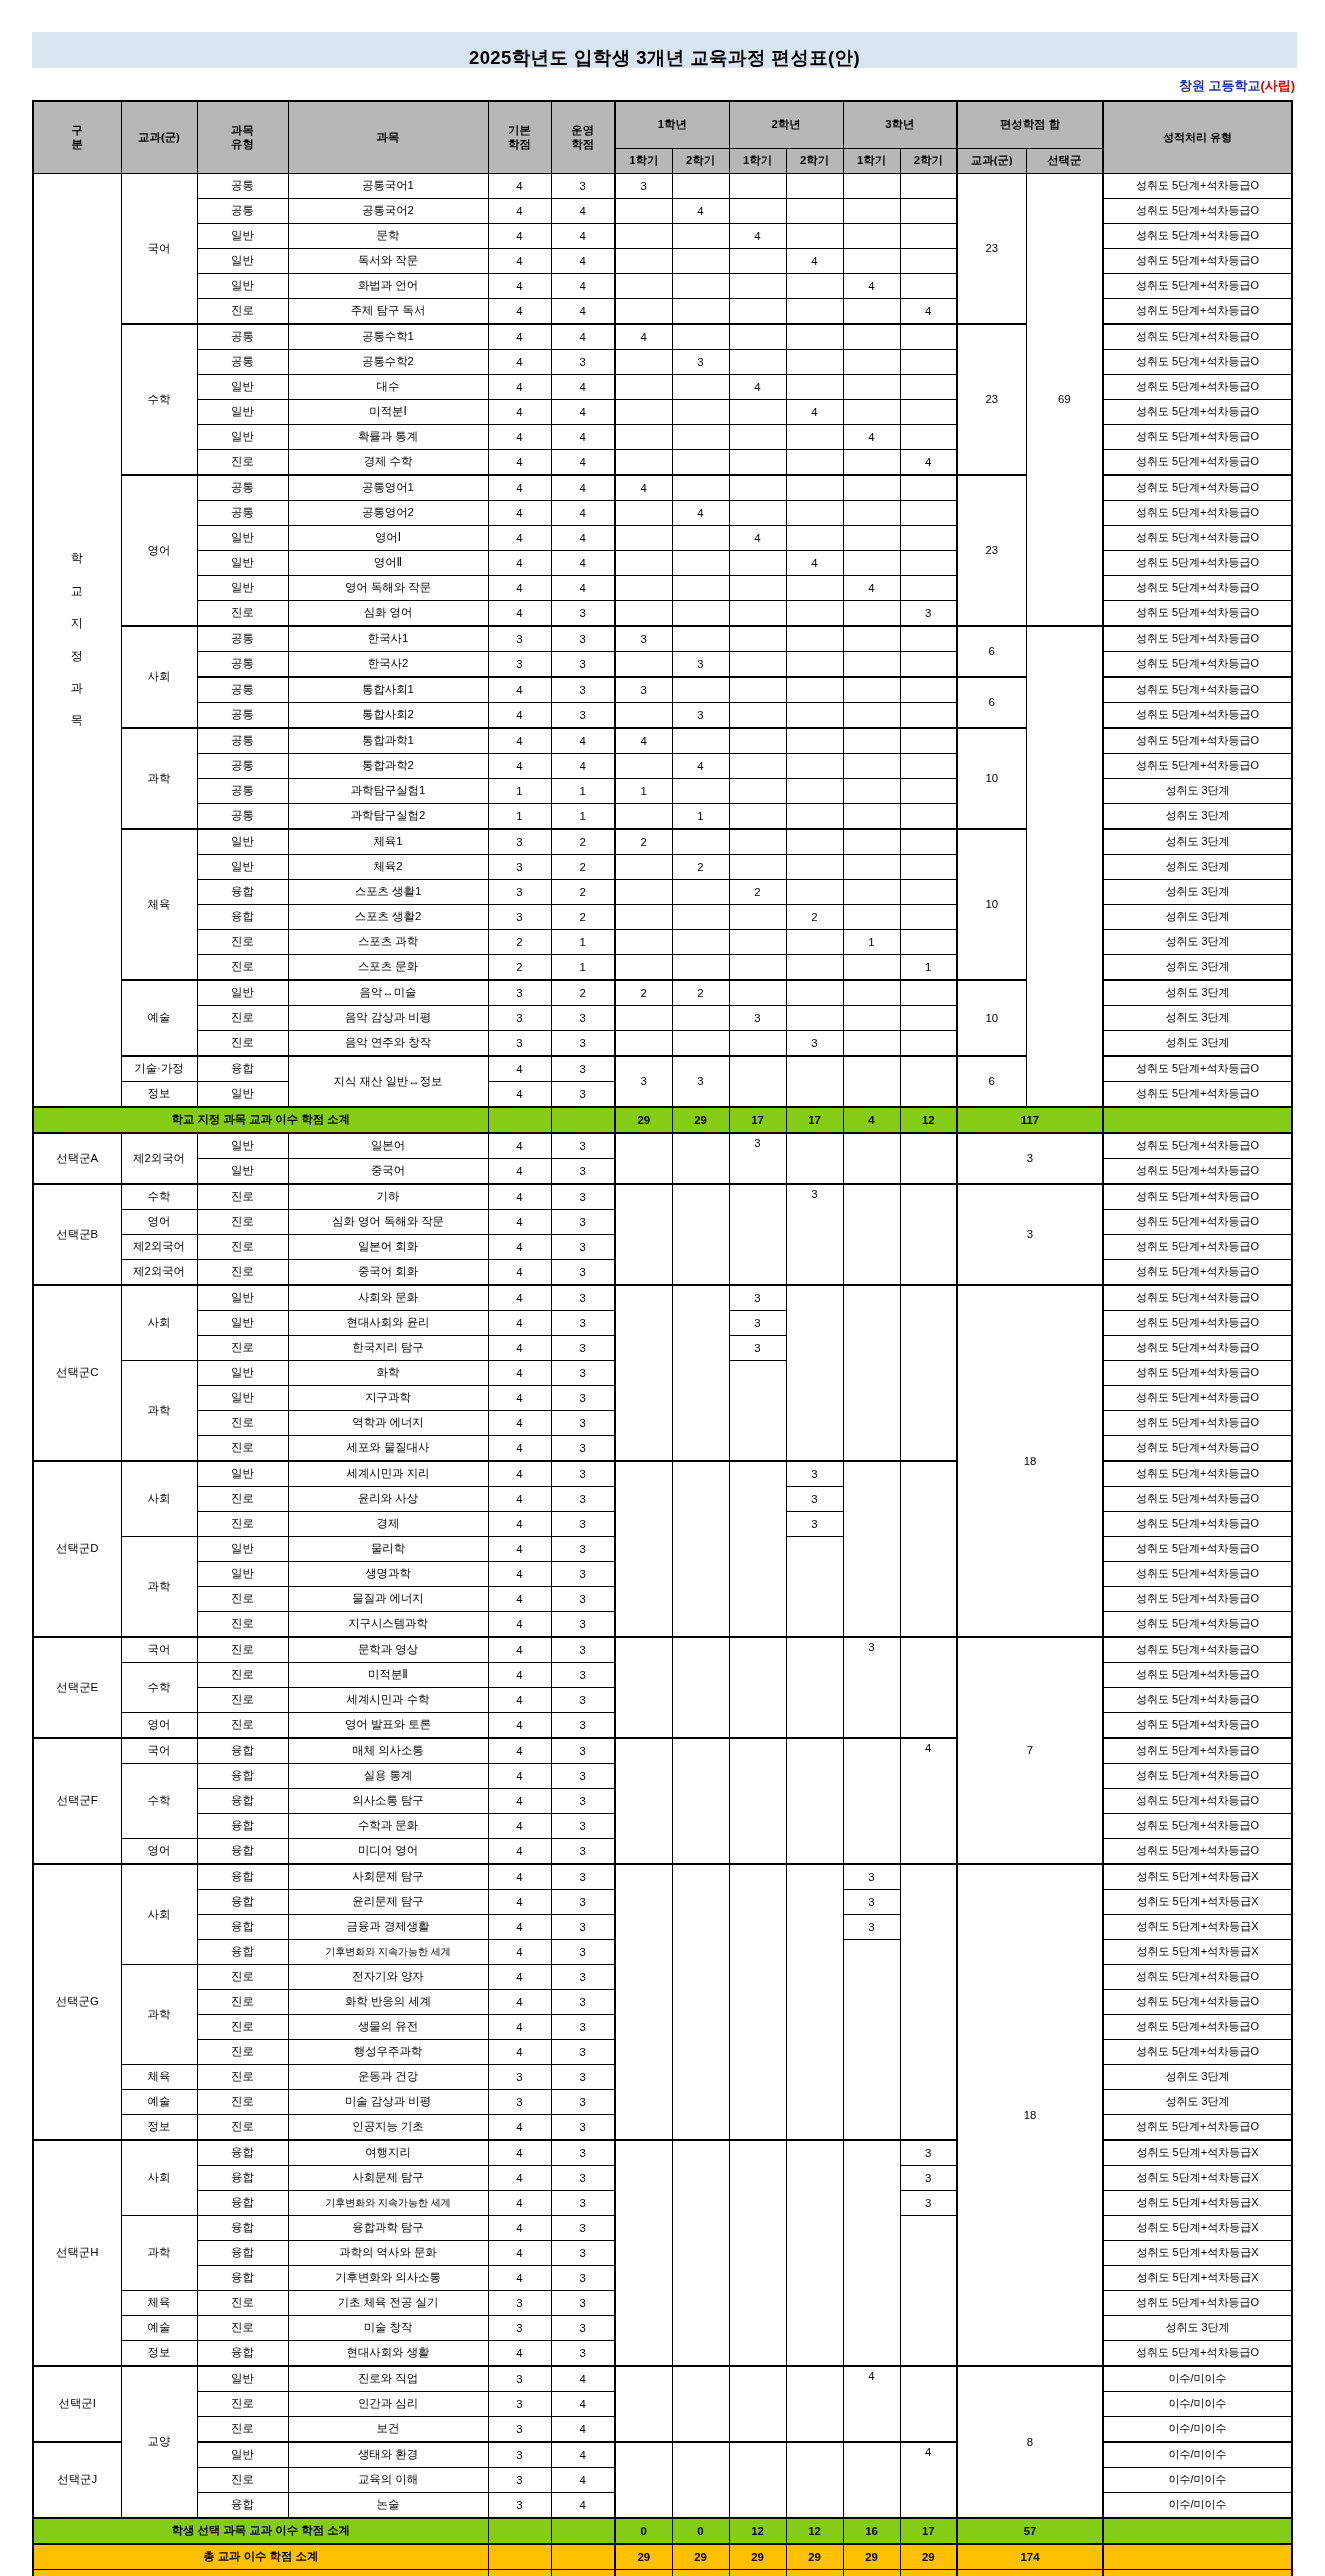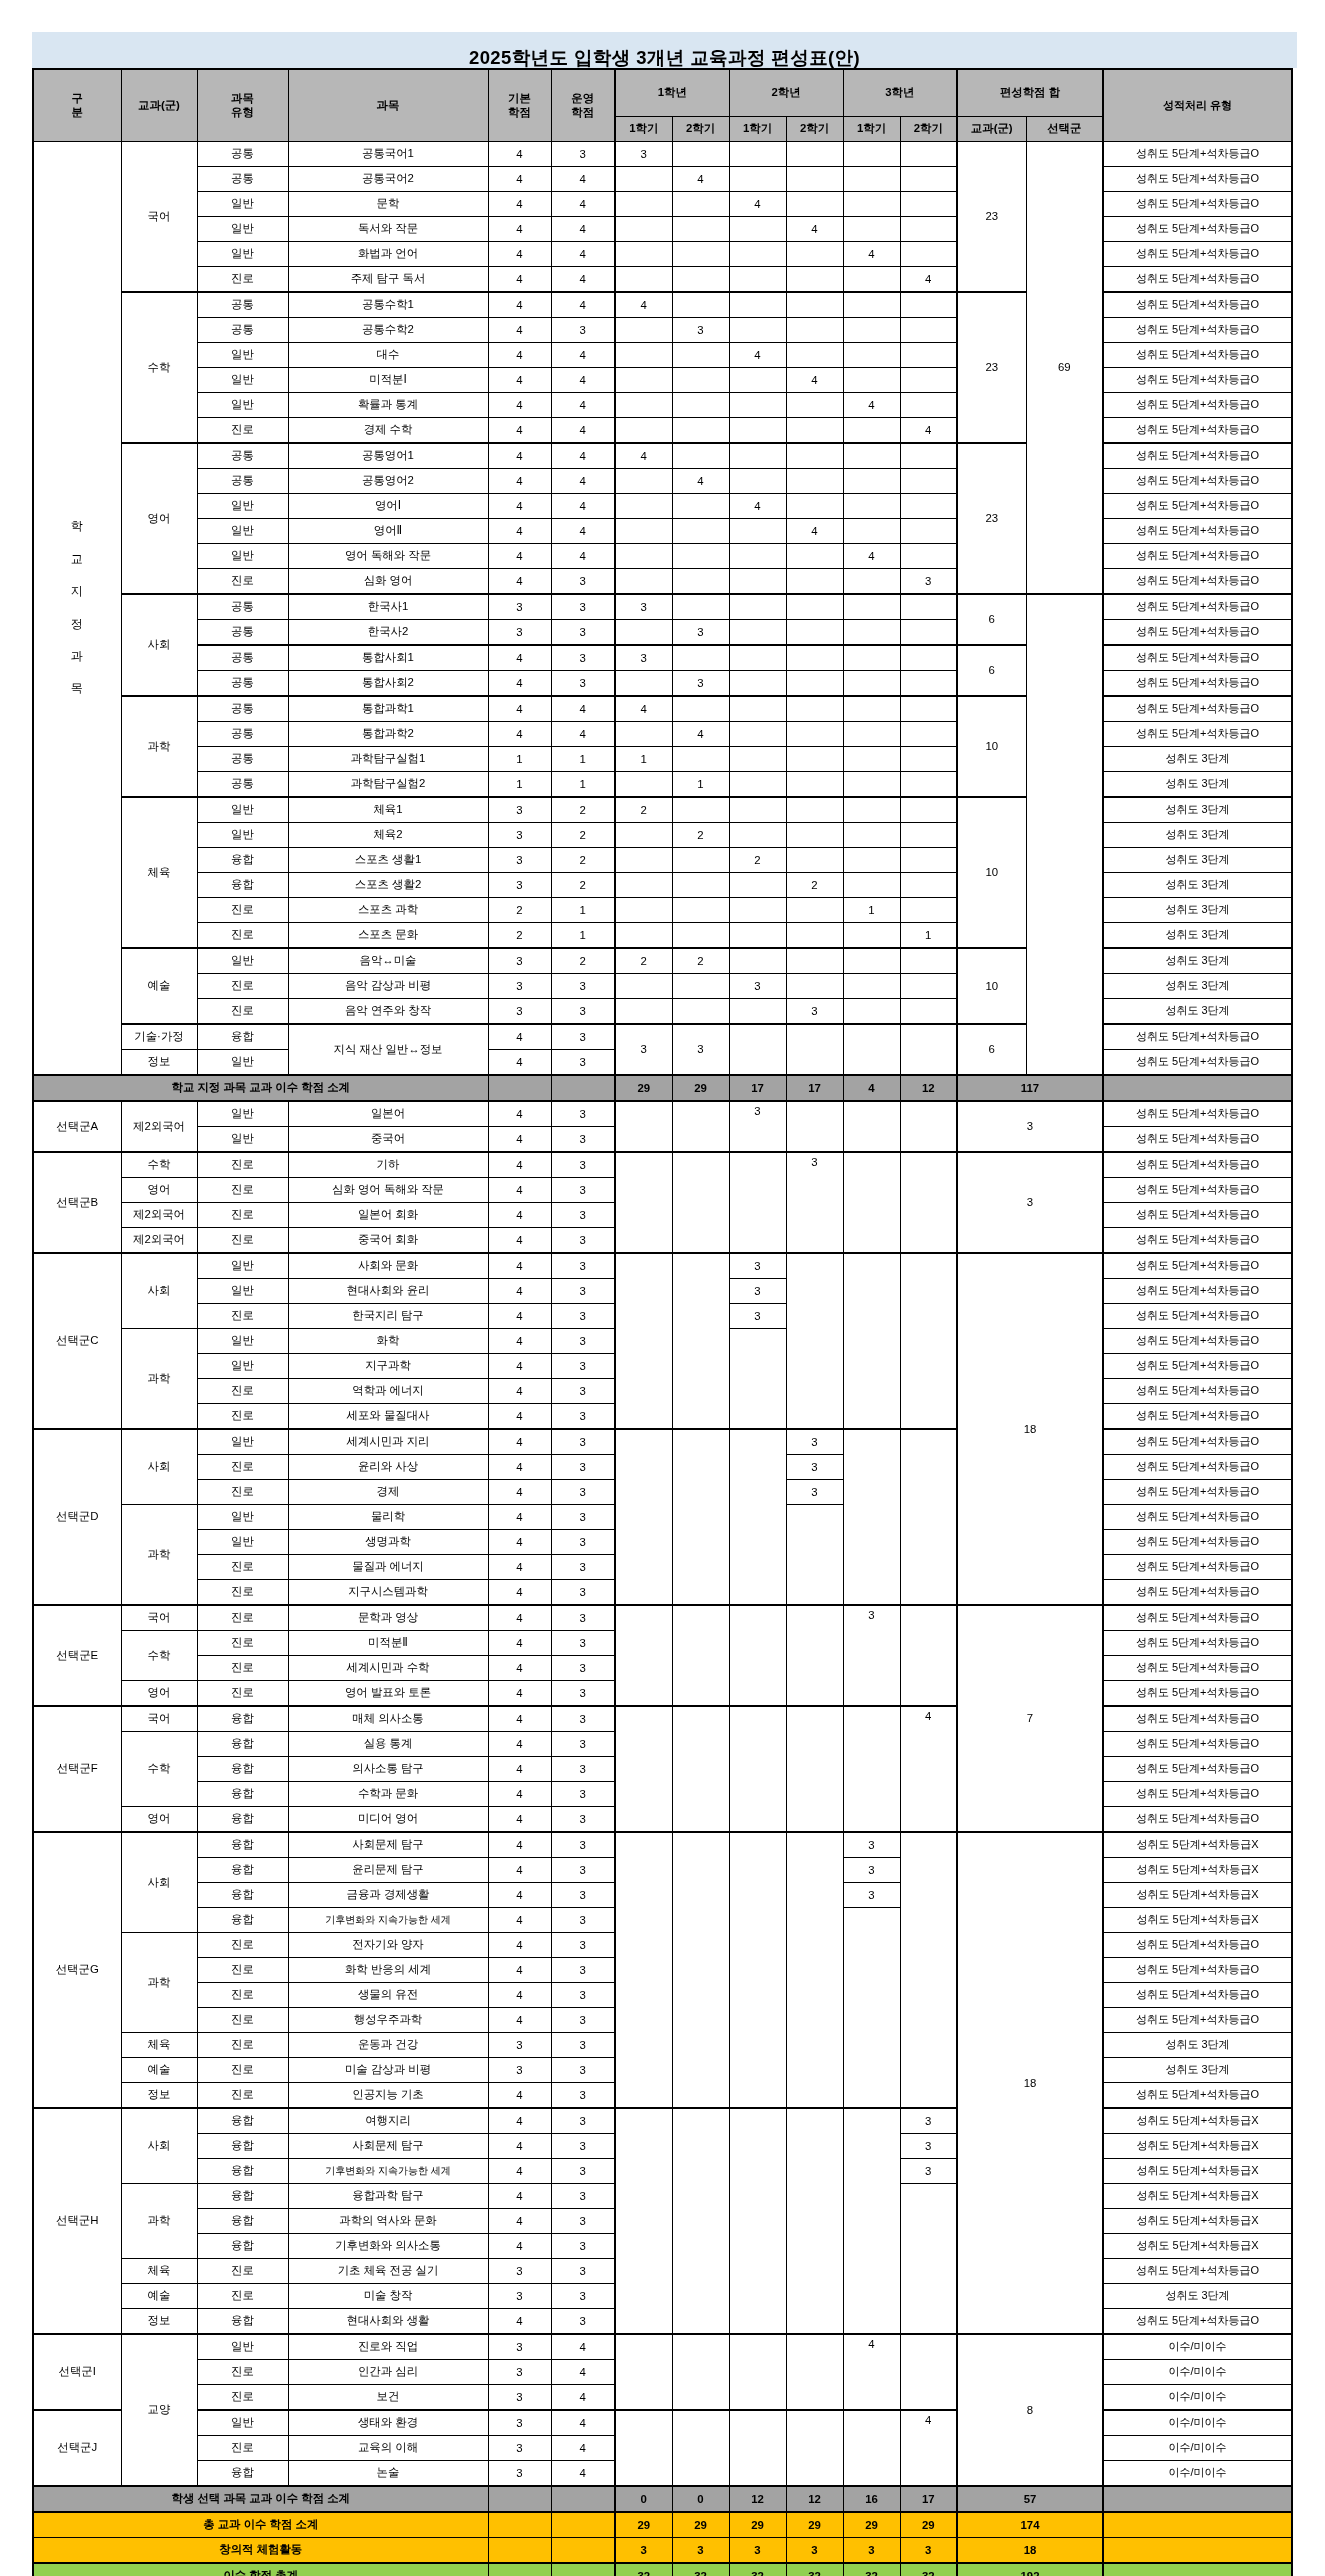--- a/index.html
+++ b/index.html
@@ -14,33 +14,36 @@
   td{border:0.9px solid #000;text-align:center;vertical-align:middle;height:24px;
      padding:0 1.8px;font-size:11.4px;white-space:nowrap;overflow:hidden;}
   tr.hd1 td,tr.hd2 td{background:#b7b7b7;font-weight:600;}
   tr.hd1{height:47px;} tr.hd2{height:23px;}
   .pl{white-space:pre-line;line-height:1.25;}
   .vert{white-space:pre-line;line-height:2.7;font-size:12px;letter-spacing:0.9px;}
   .vt{vertical-align:top;padding-top:3.5px;}
   .sm{font-size:10px;}
   .lab{font-weight:700;}
   tr.sum td{font-weight:600;}
-  tr.y td{background:#a3a3a3;}
+  tr.y td{background:#84cc16;}
   tr.o td{background:#ffc000;}
   tr.gn td{background:#92d050;}
   tr.hb td{border-top:2.2px solid #000;}
   td.c6,td.c12,td.c14{border-left:2.2px solid #000;}
   td.c14{font-size:11px;}
 </style>
 </head>
 <body>
 
 <div class="page">
   <div class="title-band">
     <span>2025학년도 입학생 3개년 교육과정 편성표(안)</span>
+  </div>
+  <div class="school-line">
+    <span class="school-blue">창원 고등학교</span><span class="school-red">(사립)</span>
   </div>
   <table>
     <colgroup>
       <col style="width:88px">
         <col style="width:76px">
         <col style="width:91px">
         <col style="width:200px">
       <col style="width:63px">
         <col style="width:64px">
       <col style="width:57px">

